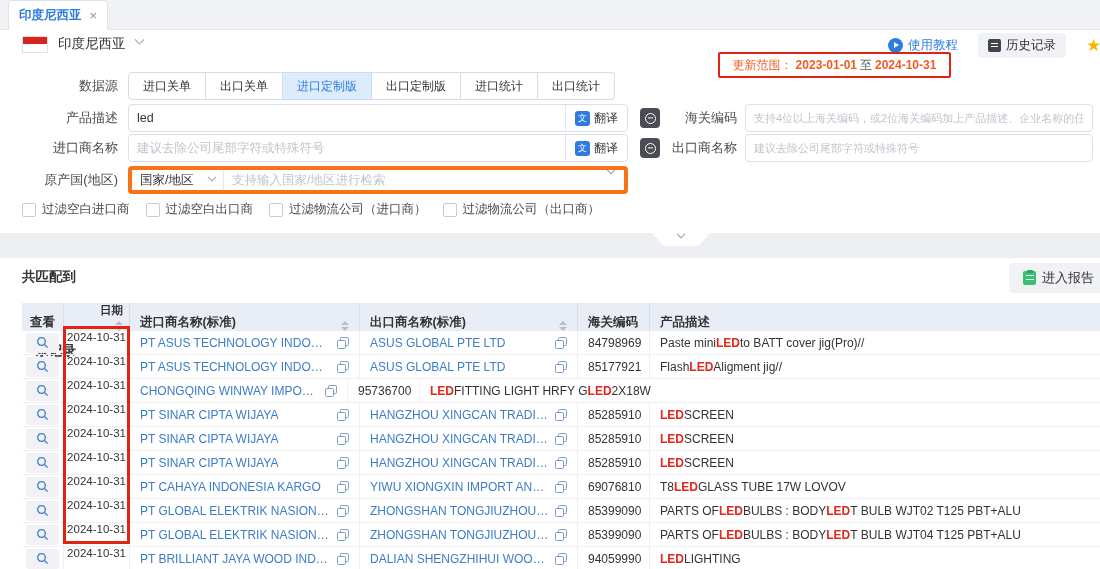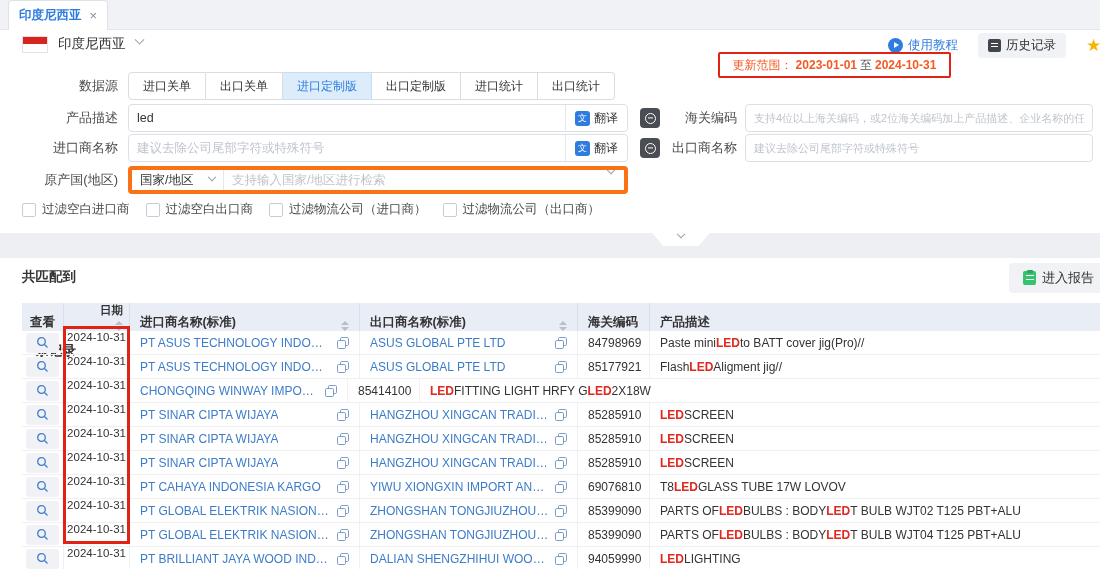--- a/index.html
+++ b/index.html
@@ -401,21 +401,21 @@
           <div class="tcell c1">2024-10-31</div>
           <div class="tcell c3">
             <a class="link">CHONGQING WINWAY IMPORT AND E...</a>
             <span class="copy-btn">
               <svg width="12" height="12" viewBox="0 0 12 12">
                 <rect x="3.5" y="0.5" width="8" height="8" rx="1.2" fill="none" stroke="#7a9cc6"></rect>
                 <rect x="0.5" y="3.5" width="8" height="8" rx="1.2" fill="#fff" stroke="#7a9cc6"></rect>
               </svg>
             </span>
           </div>
-          <div class="tcell c4">85414100</div>
+          <div class="tcell c4">95736700</div>
           <div class="tcell c5"><span class="hl">LED</span> FITTING LIGHT HRFY G <span class="hl">LED</span> 2X18W</div>
         </div>
         <div class="trow">
           <div class="tcell c0">
             <button class="view-btn">
               <svg width="13" height="13" viewBox="0 0 13 13">
                 <circle cx="5.5" cy="5.5" r="3.8" fill="none" stroke="#3d7cc9" stroke-width="1.3"></circle>
                 <line x1="8.5" y1="8.5" x2="11.5" y2="11.5" stroke="#3d7cc9" stroke-width="1.3"></line>
               </svg>
             </button>

